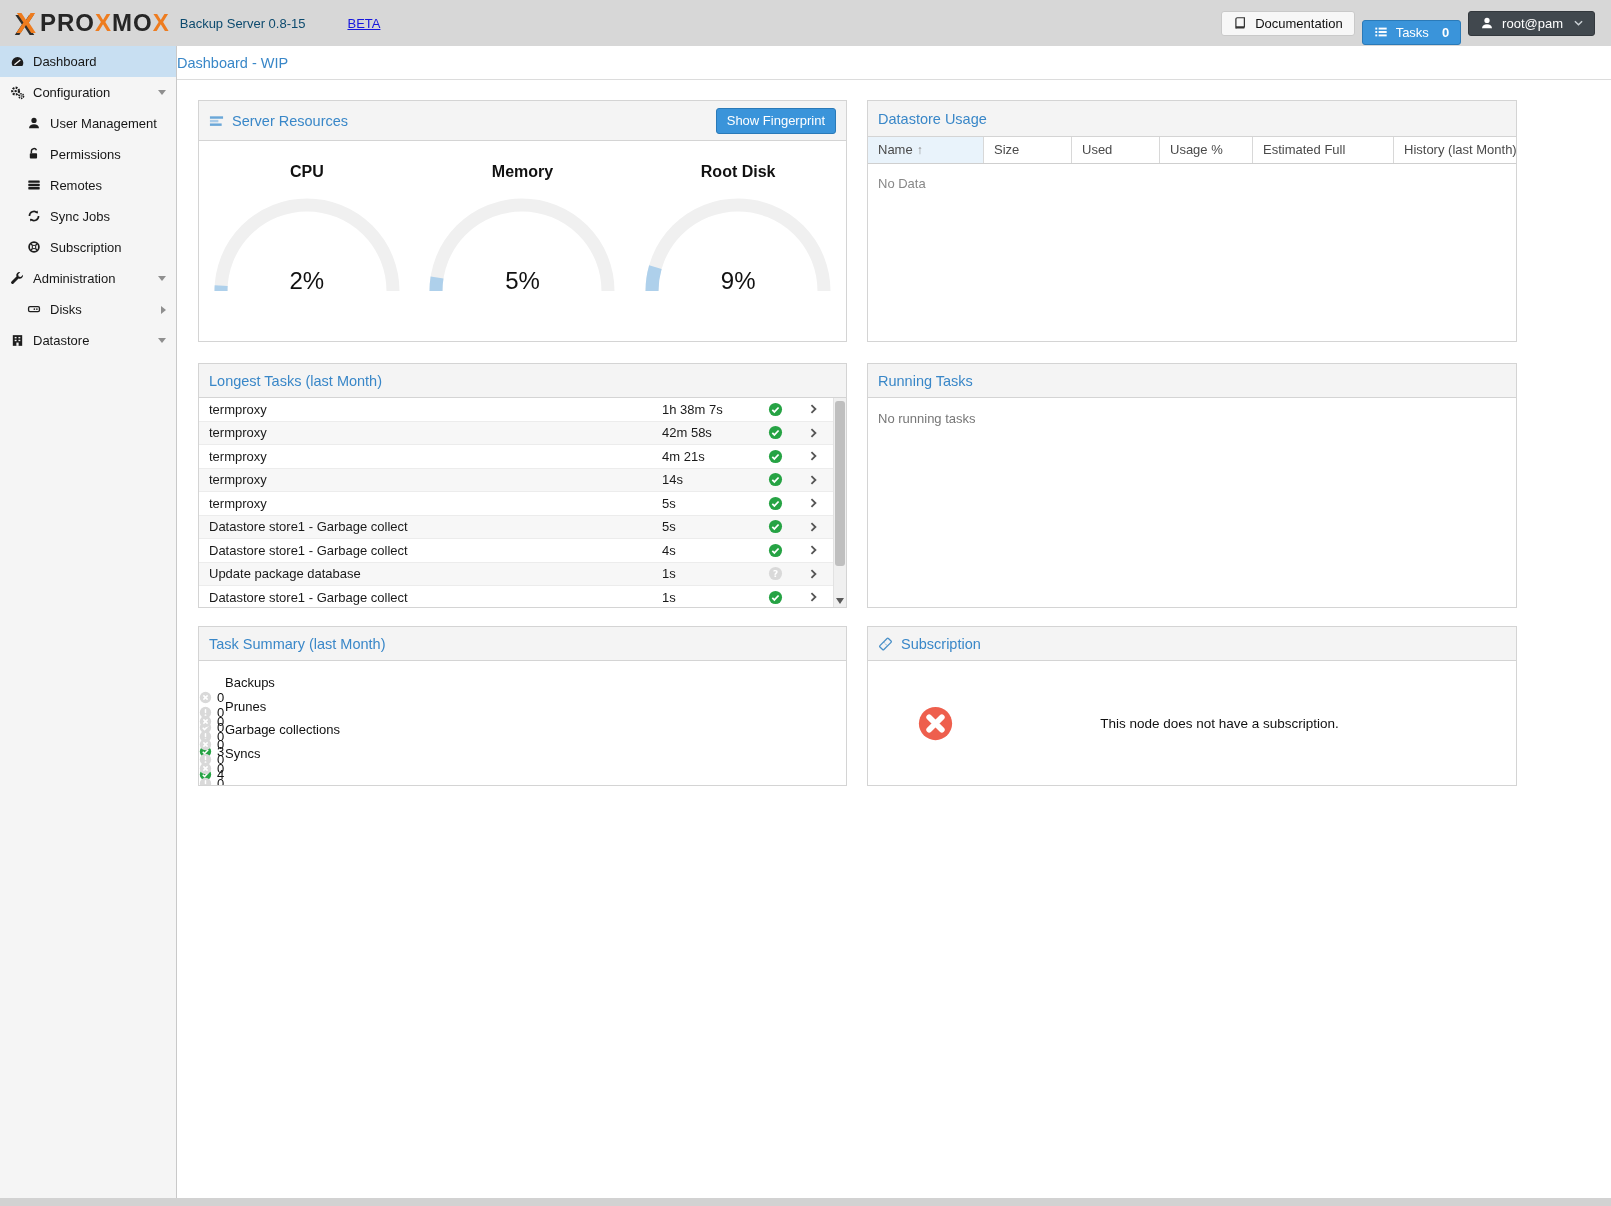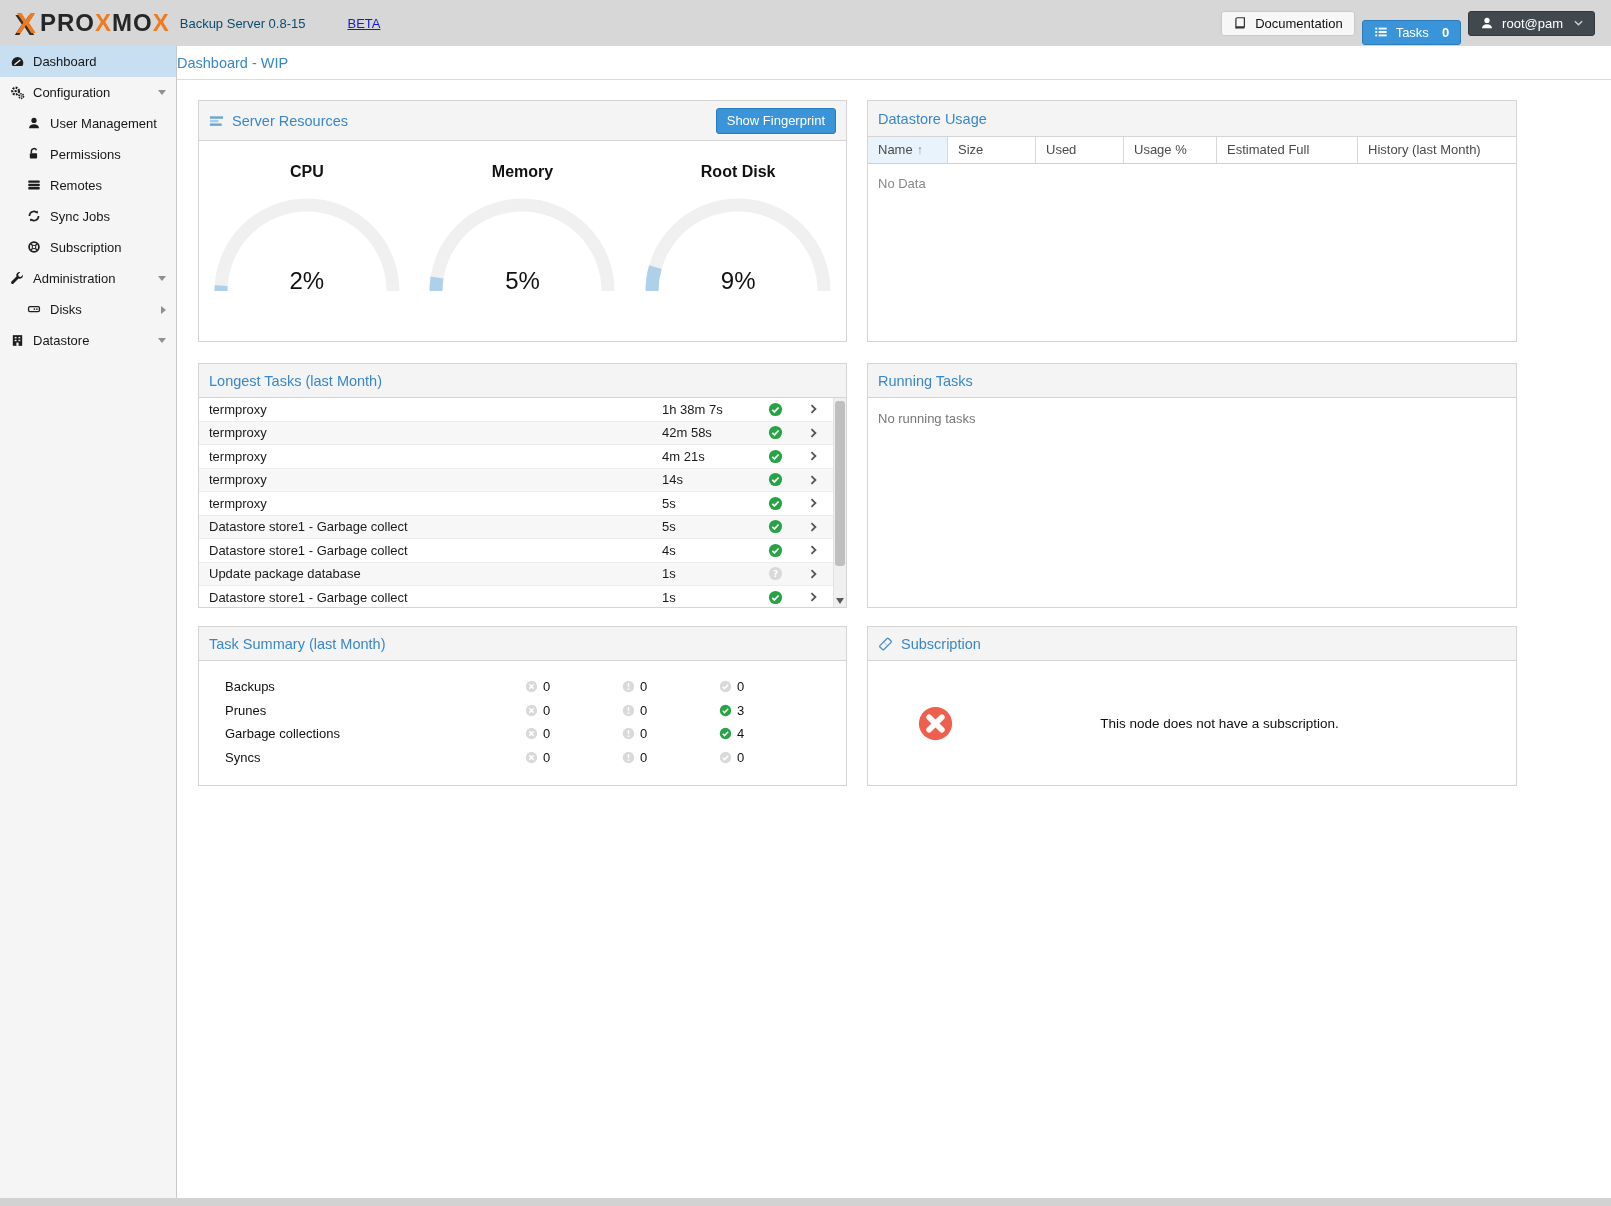--- a/index.html
+++ b/index.html
@@ -61,41 +61,41 @@
   .gauge-wrap { position:relative; width:200px; height:108px; margin:0 auto; }
   .gauge-track { stroke:#f0f0f0; }
   .gauge-fill { stroke:#aed0eb; }
   .gauge-pct { position:absolute; bottom:2px; left:0; right:0; text-align:center; font-size:24px; color:#111; }
 
   
   .du-cols { display:flex; height:27px; border-bottom:1px solid #cfcfcf; font-size:13px; color:#4a4a4a; }
   .du-col { padding:5px 0 0 10px; border-right:1px solid #d8d8d8; white-space:nowrap; overflow:hidden; cursor:pointer; }
   .du-col.sorted { background:#e9f3fb; }
   .du-sort { color:#8a8a8a; margin-left:4px; font-size:12px; }
-  .w-name{width:80px;} .w-size{width:88px;} .w-used{width:88px;} .w-usage{width:93px;} .w-est{width:141px;} .w-hist{flex:1; border-right:none;}
+  .w-name{width:116px;} .w-size{width:88px;} .w-used{width:88px;} .w-usage{width:93px;} .w-est{width:141px;} .w-hist{flex:1; border-right:none;}
   .du-empty { padding:12px 10px; font-size:13px; color:#888; }
 
   
   .lt-rows { margin-right:13px; }
   .lt-row { height:23.5px; display:flex; align-items:center; font-size:13px; border-bottom:1px solid #ececec; cursor:pointer; background:#fff; }
   .lt-row:nth-child(even) { background:#f7f7f7; }
   .lt-name { flex:1; padding-left:10px; white-space:nowrap; overflow:hidden; }
   .lt-dur { width:95px; }
   .lt-status { width:36px; display:flex; justify-content:center; }
   .lt-chev { width:40px; display:flex; justify-content:center; color:#555; }
   .lt-scroll { position:absolute; top:0; right:0; bottom:0; width:13px; background:#f0f0f0; border-left:1px solid #e2e2e2; }
   .lt-thumb { position:absolute; top:3px; left:1px; width:10px; height:165px; background:#bfbfbf; border-radius:3px; cursor:pointer; }
   .lt-scroll-arrow { position:absolute; bottom:3px; left:2px; width:0; height:0; border-left:4px solid transparent; border-right:4px solid transparent; border-top:6px solid #5a5a5a; cursor:pointer; }
 
   
   .rt-empty { padding:13px 10px; font-size:13px; color:#777; }
 
   
   .ts-body { padding-top:14px; }
-  .ts-row { height:23.5px; display:flex; align-items:center; font-size:13px; color:#111; }
+  .ts-row { height:23.5px; display:flex; font-size:13px; color:#111;flex-direction:column; }
   .ts-label { width:326px; padding-left:26px; }
   .ts-cell { width:97px; display:flex; align-items:center; gap:5px; }
 
   
   .sub-body { display:flex; align-items:center; padding-left:50px; }
   .sub-msg { flex:1; text-align:center; font-size:13.5px; color:#111; padding-right:30px; }
 
   svg { display:block; }
 </style>
 </head>

